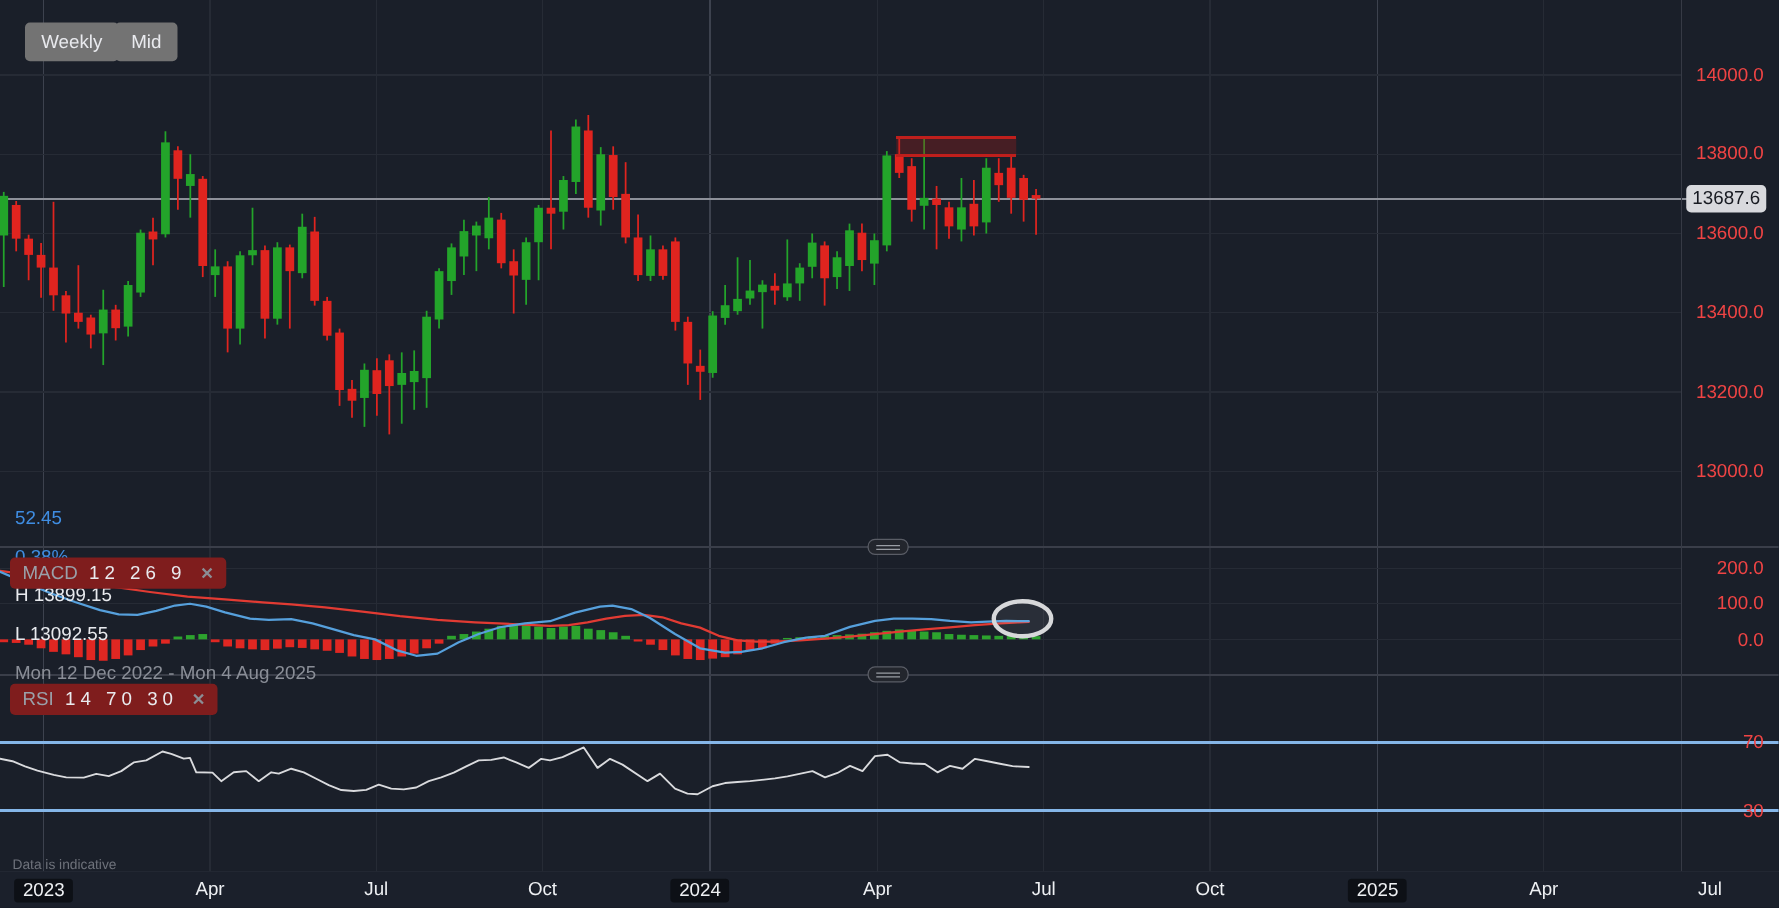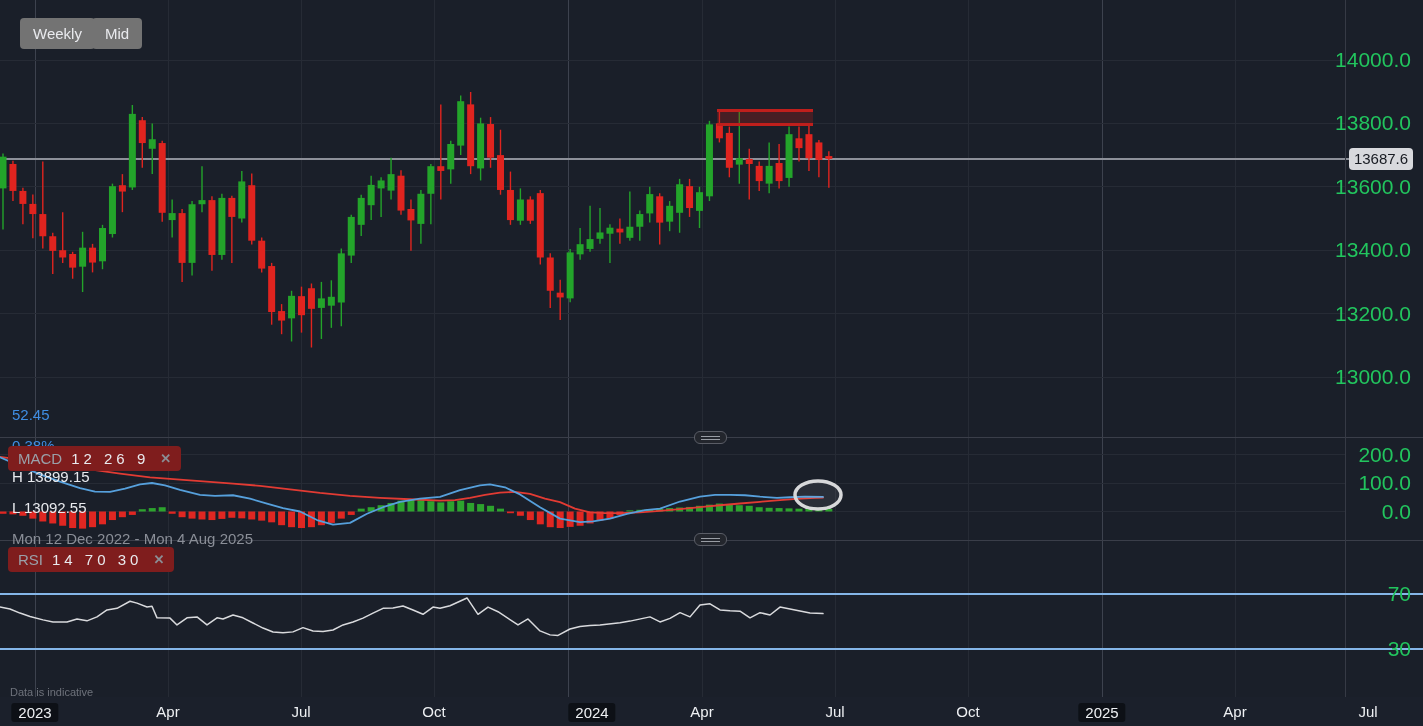--- a/index.html
+++ b/index.html
@@ -16,21 +16,21 @@
                display:flex; align-items:center; gap:9px; padding:0 10px; font-size:15px; }
   .ind-badge .t { color:#9aa0a9; }
   .ind-badge .p { color:#e9eaee; letter-spacing:4px; }
   .ind-badge .x { color:#8b8e95; font-size:13px; font-weight:bold; cursor:pointer; padding-left:2px; }
   #macd-badge { top:446px; }
   #rsi-badge { top:547px; }
   #info-bar { position:absolute; left:12px; top:406px; display:flex; gap:14px; font-size:15px; white-space:nowrap;flex-direction:column; }
   #info-bar .blue { color:#3f8de2; }
   #info-bar .white { color:#e8eaee; }
   #info-bar .gray { color:#8a8e97; }
-  .yaxis-label { position:absolute; right:12px; color:#22c55e; font-size:21px; transform:translateY(-50%); }
+  .yaxis-label { position:absolute; right:12px; color:#ef4444; font-size:15px; transform:translateY(-50%); }
   #price-badge { position:absolute; left:1349px; width:64px; height:22px; background:#d8d9dd;
                  border-radius:4px; color:#171a21; font-size:15px; text-align:center; line-height:22px; }
   .handle { position:absolute; width:33px; height:13px; background:#23262d; border:1.5px solid #5a5d66;
             border-radius:6px; cursor:row-resize; display:flex; flex-direction:column;
             justify-content:center; gap:2px; padding:0 6px; }
   .handle i { display:block; height:1px; background:#999da4; }
   #time-axis { position:absolute; left:0; top:697px; width:1423px; height:29px; background:#1b202b; }
   .tlabel { position:absolute; top:6px; transform:translateX(-50%); color:#eef0f3; font-size:15px; }
   .tlabel.year { background:#0d1016; padding:1px 7px; border-radius:3px; }
   #disclaimer { position:absolute; left:10px; top:686px; color:#6e727b; font-size:11px; }
@@ -387,21 +387,21 @@
       <span class="yaxis-label" style="top: 594px;">70</span>
       <span class="yaxis-label" style="top: 648.5px;">30</span>
     </div>
 
   <div id="disclaimer">Data is indicative</div>
   <div id="time-axis">
       <span class="tlabel year" style="left: 35px;">2023</span>
       <span class="tlabel" style="left: 168px;">Apr</span>
       <span class="tlabel" style="left: 301px;">Jul</span>
       <span class="tlabel" style="left: 434px;">Oct</span>
-      <span class="tlabel year" style="left: 592px;">2024</span>
+      <span class="tlabel year" style="left: 560px;">2024</span>
       <span class="tlabel" style="left: 702px;">Apr</span>
       <span class="tlabel" style="left: 835px;">Jul</span>
       <span class="tlabel" style="left: 968px;">Oct</span>
       <span class="tlabel year" style="left: 1102px;">2025</span>
       <span class="tlabel" style="left: 1235px;">Apr</span>
       <span class="tlabel" style="left: 1368px;">Jul</span>
     </div>
 </div>
 
 </body></html>

